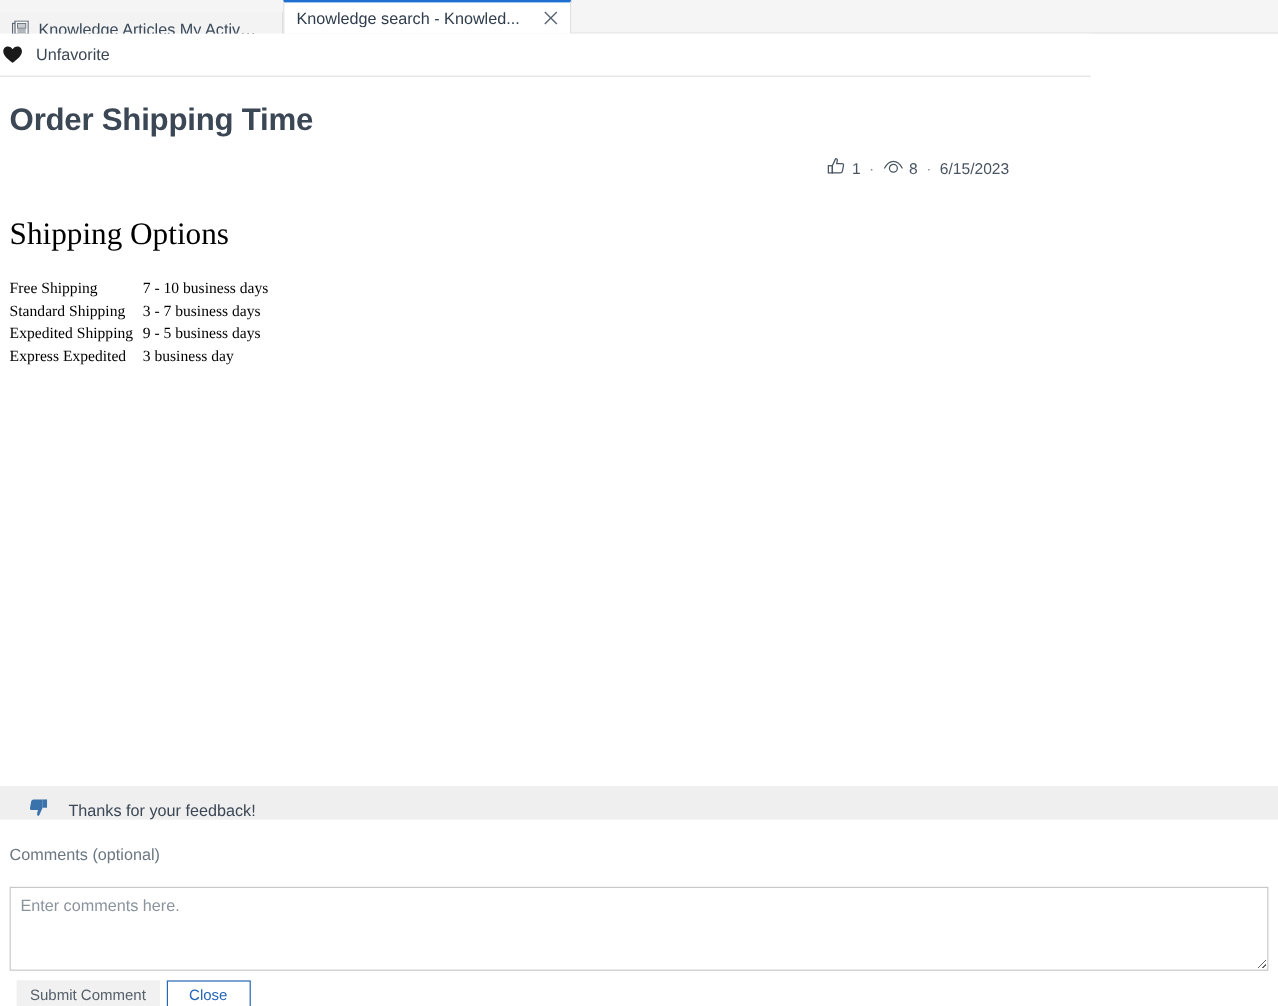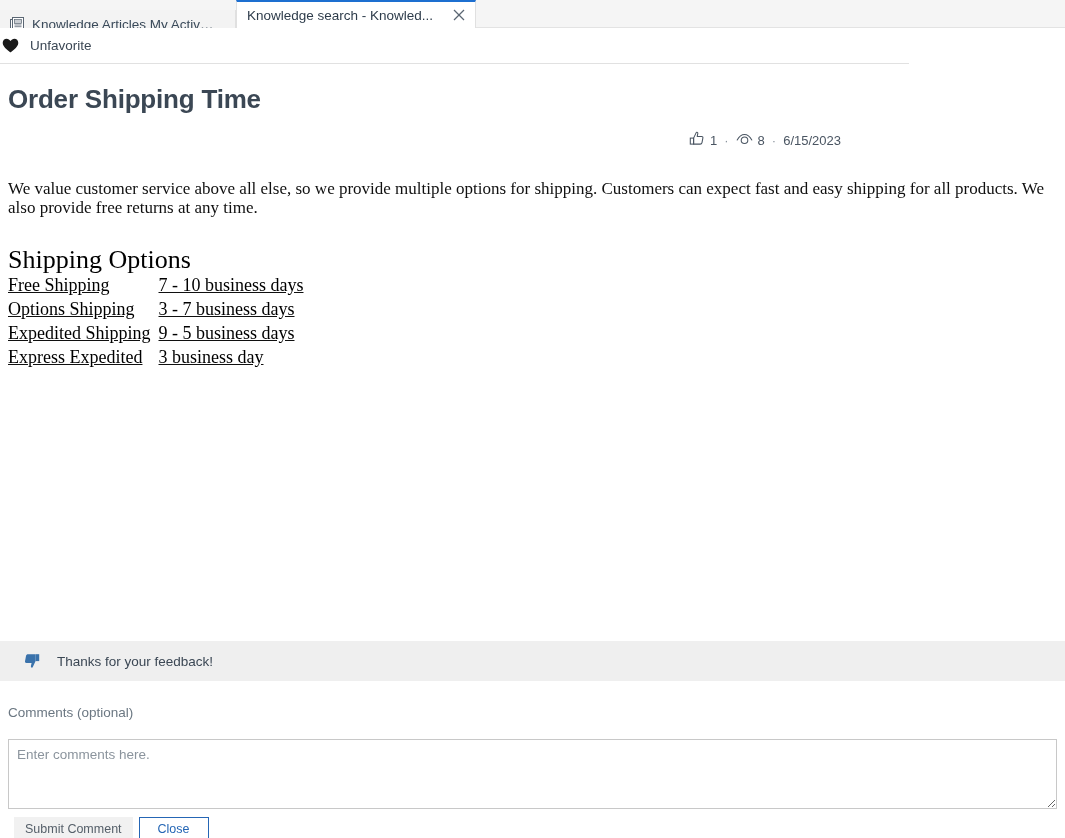--- a/index.html
+++ b/index.html
@@ -89,38 +89,38 @@
     font-size: 17px; line-height: 1.1;
     margin: 0; width: 1057px;
   }
   .section-heading {
     font-family: "Liberation Serif", serif;
     font-size: 26px; font-weight: normal;
     margin: 28px 0 0 0; color: #000;
   }
   table.shiptable {
     border-collapse: collapse;
-    font-size: 18px;
-    text-decoration: underline;
+    margin-top: 22px;
+    font-size: 13px;
   }
   table.shiptable td {
     padding: 0 6px 3px 0;
     white-space: nowrap;
     font-family: "Liberation Serif", serif;
     color: #000;
     vertical-align: top;
   }
   table.shiptable td.c1 { padding-right: 8px; }
 
   
   .feedback-bar {
-    position: absolute; left: 0; top: 641px;
-    width: 1065px; height: 40px;
+    position: absolute; left: 0; top: 655px;
+    width: 1065px; height: 28px;
     background: #efefef;
-    display: flex; align-items: center;
+    display: flex; align-items: flex-end;
     padding-left: 22px; gap: 16px;
   }
   .thumbdown-icon { width: 19px; height: 19px; display: inline-flex; }
   .feedback-text { font-size: 13.5px; color: #3b4754; }
 
   
   .comments { position: absolute; left: 0; top: 705px; width: 1065px; }
   .comments-label {
     font-size: 13.5px; color: #6b7782;
     margin: 0 16px 6px 8px;
@@ -228,32 +228,31 @@
           <circle cx="8.5" cy="7.2" r="3.3" fill="none" stroke="#4a5562" stroke-width="1.05"></circle>
         </svg>
       </span>
       <span>8</span>
     </span>
     <span class="meta-sep">·</span>
     <span>6/15/2023</span>
   </div>
 
   <div class="body-wrap">
-    <p class="body-para">We value customer service above all else, so we provide multiple options for shipping. Customers can expect fast and easy shipping for all products. We also provide free returns at any time.</p>
 
     <h2 class="section-heading">Shipping Options</h2>
 
     <table class="shiptable">
       <tbody>
         <tr>
           <td class="c1">Free Shipping</td>
           <td>7 - 10 business days</td>
         </tr>
         <tr>
-          <td class="c1">Options Shipping</td>
+          <td class="c1">Standard Shipping</td>
           <td>3 - 7 business days</td>
         </tr>
         <tr>
           <td class="c1">Expedited Shipping</td>
           <td>9 - 5 business days</td>
         </tr>
         <tr>
           <td class="c1">Express Expedited</td>
           <td>3 business day</td>
         </tr>

